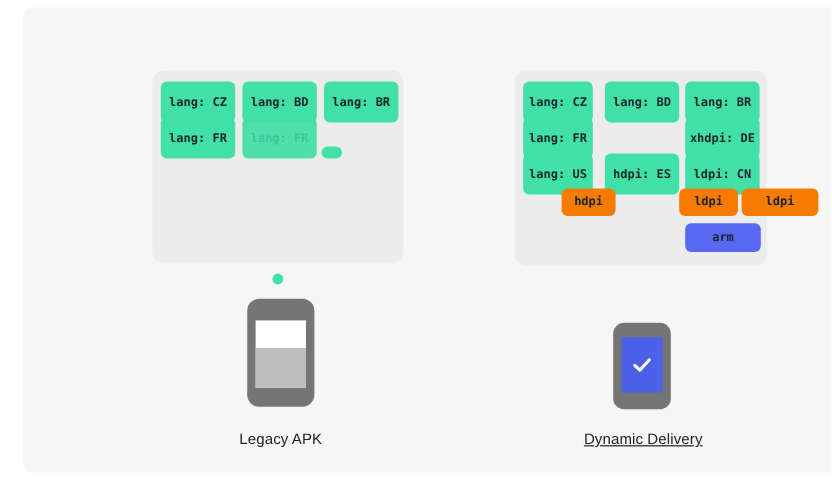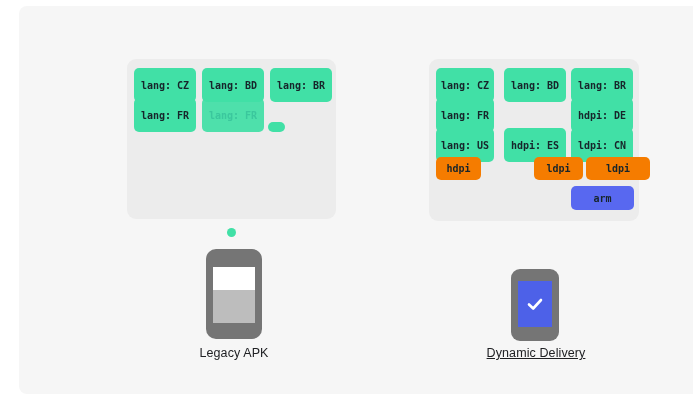--- a/index.html
+++ b/index.html
@@ -14,32 +14,32 @@
   .stage{position:relative;width:693px;height:403px;background:var(--page-bg);overflow:hidden;}
   .slide{position:absolute;left:19px;top:6px;width:682px;height:388px;background:var(--slide-bg);border-radius:8px;}
   .panel{position:absolute;background:var(--panel-bg);border-radius:9px;}
   .panel-left{left:108px;top:53px;width:209px;height:160px;}
   .panel-right{left:410px;top:53px;width:210px;height:162px;}
   .chip{position:absolute;height:34px;border-radius:5px;display:flex;align-items:center;justify-content:center;
         font-family:"DejaVu Sans Mono","Liberation Mono",monospace;font-size:10px;font-weight:700;
         color:var(--chip-text);white-space:nowrap;}
   .chip.green{background:var(--chip-green);}
   .chip.ghost{background:var(--chip-green);opacity:.92;color:var(--chip-green-ghost-text);}
-  .chip.orange{background:var(--chip-orange);height:23px;}
+  .chip.orange{background:var(--chip-orange);height:23px;margin-left:32px;}
   .chip.blue{background:var(--chip-blue);height:24px;}
   .mini-pill{position:absolute;left:141px;top:63px;width:17px;height:10px;border-radius:5px;background:var(--chip-green);}
   .drop-dot{position:absolute;left:208px;top:222px;width:9px;height:9px;border-radius:50%;background:var(--chip-green);}
   .phone{position:absolute;background:var(--phone-body);}
   .phone-left{left:187px;top:243px;width:56px;height:90px;border-radius:10px;}
   .phone-left .screen{position:absolute;left:7px;top:18px;width:42px;height:56px;background:var(--phone-screen-white);overflow:hidden;}
   .phone-left .fill{position:absolute;left:0;bottom:0;width:100%;height:33px;background:var(--phone-screen-fill);}
   .phone-right{left:492px;top:263px;width:48px;height:72px;border-radius:9px;}
   .phone-right .screen{position:absolute;left:7px;top:12px;width:34px;height:46px;background:var(--phone-screen-blue);
         display:flex;align-items:center;justify-content:center;}
-  .caption{position:absolute;top:340px;width:120px;text-align:center;font-size:12.5px;color:var(--label-text);letter-spacing:.1px;}
+  .caption{position:absolute;top:353px;width:120px;text-align:center;font-size:12.5px;color:var(--label-text);letter-spacing:.1px;}
   .caption-left{left:155px;}
   .caption-right{left:457px;text-decoration:underline;}
 </style>
 </head>
 <body>
 
 <div class="stage">
   <div class="slide">
 
     <div class="panel panel-left">
@@ -49,21 +49,21 @@
       <div class="chip green" style="left:7px;top:39px;width:62px">lang: FR</div>
       <div class="chip ghost" style="left:75px;top:39px;width:62px">lang: FR</div>
       <div class="mini-pill"></div>
     </div>
 
     <div class="panel panel-right">
       <div class="chip green" style="left:7px;top:9px;width:58px">lang: CZ</div>
       <div class="chip green" style="left:75px;top:9px;width:62px">lang: BD</div>
       <div class="chip green" style="left:142px;top:9px;width:62px">lang: BR</div>
       <div class="chip green" style="left:7px;top:39px;width:58px">lang: FR</div>
-      <div class="chip green" style="left:142px;top:39px;width:62px">hdpi: DE</div>
+      <div class="chip green" style="left:142px;top:39px;width:62px">xhdpi: DE</div>
       <div class="chip green" style="left:7px;top:69px;width:58px">lang: US</div>
       <div class="chip green" style="left:75px;top:69px;width:62px">hdpi: ES</div>
       <div class="chip green" style="left:142px;top:69px;width:62px">ldpi: CN</div>
       <div class="chip orange" style="left:7px;top:98px;width:45px">hdpi</div>
       <div class="chip orange" style="left:105px;top:98px;width:49px">ldpi</div>
       <div class="chip orange" style="left:157px;top:98px;width:64px">ldpi</div>
       <div class="chip blue" style="left:142px;top:127px;width:63px">arm</div>
     </div>
 
     <div class="drop-dot"></div>

